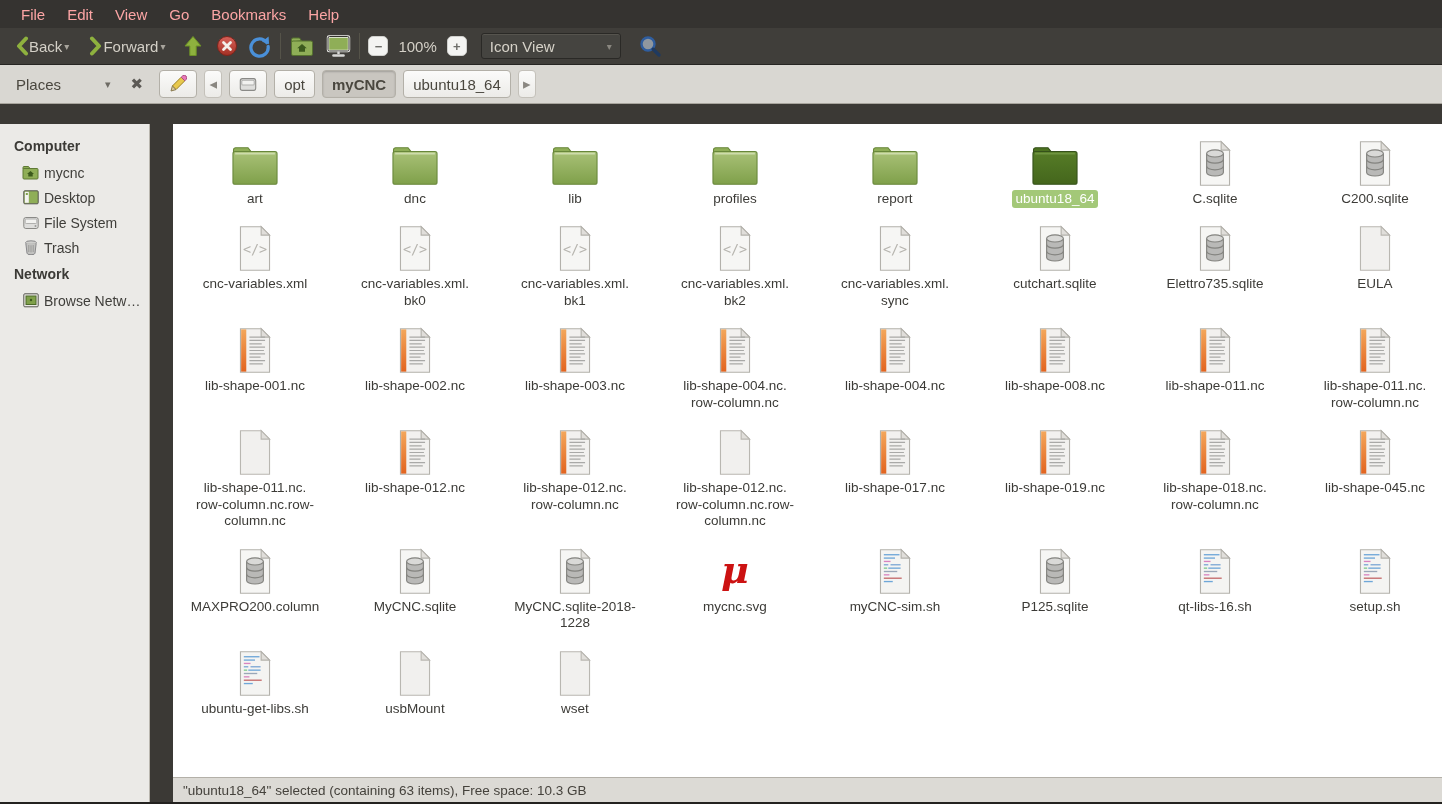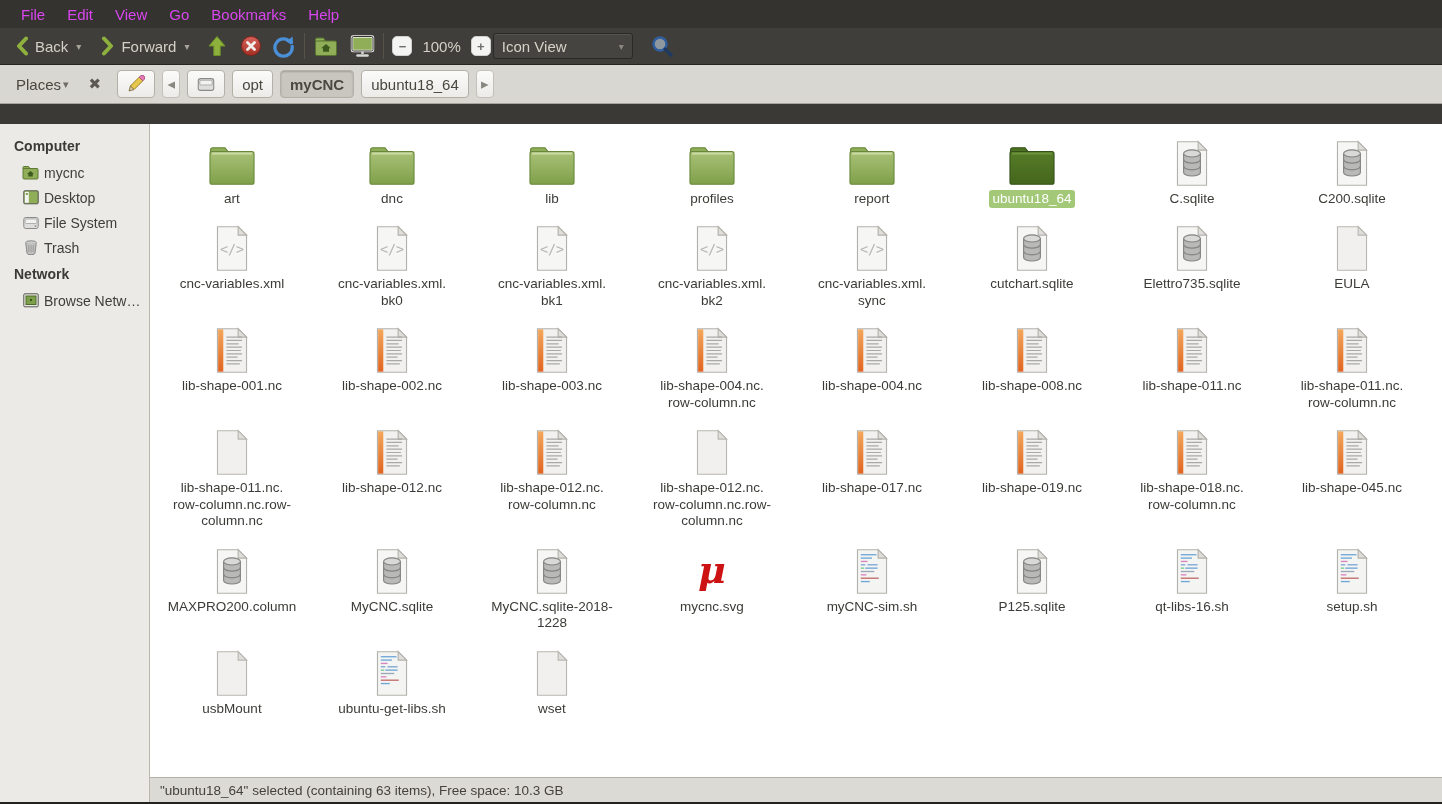--- a/index.html
+++ b/index.html
@@ -1,50 +1,50 @@
 <!DOCTYPE html>
 <html><head>
 <meta charset="utf-8">
 <style>
   * { margin:0; padding:0; box-sizing:border-box; }
   html,body { width:1442px; height:804px; font-family:"Liberation Sans","DejaVu Sans",sans-serif; background:#3b3935; overflow:hidden; }
   .window { width:1442px; height:804px; display:flex; flex-direction:column; border-bottom:2px solid #23221f; }
 
   
   .menubar { height:28px; background:#353330; display:flex; align-items:center; padding-left:10px; flex:none; }
-  .menu-item { color:#d946ef; font-size:15px; padding:4px 11px; cursor:default; }
+  .menu-item { color:#fca5a5; font-size:15px; padding:4px 11px; cursor:default; }
 
   
   .toolbar { height:37px; background:#403e3a; display:flex; align-items:center; padding:0 8px; flex:none; border-bottom:1px solid #262522; }
-  .tb-btn { display:flex; align-items:center; gap:6px; color:#d4d0c7; font-size:15px; padding:4px 7px; border-radius:3px; }
+  .tb-btn { display:flex; align-items:center; color:#d4d0c7; font-size:15px; padding:4px 7px; border-radius:3px; }
   .tb-icon { display:flex; align-items:center; justify-content:center; width:26px; height:26px; }
   .caret { font-size:10px; color:#a8a49c; margin-left:2px; }
   .tb-sep { width:1px; height:26px; background:#2c2b28; border-right:1px solid #555349; margin:0 8px; }
   .zoom-label { color:#d4d0c7; font-size:15px; margin:16px 10px; }
   .zoombtn { width:20px; height:20px; background:#f4f4f2; border:1px solid #cfcfcc; border-radius:5px; color:#6e6e6a; font-size:13px; font-weight:bold; line-height:17px; text-align:center; }
-  .combo { width:140px; height:26px; margin-left:2px; background:#454440; border:1px solid #2a2926; border-radius:3px; color:#d6d2c8; font-size:15px; display:flex; align-items:center; justify-content:space-between; padding:0 8px; box-shadow:inset 0 1px 0 #56544e; }
+  .combo { width:140px; height:26px; margin-left:14px; background:#454440; border:1px solid #2a2926; border-radius:3px; color:#d6d2c8; font-size:15px; display:flex; align-items:center; justify-content:space-between; padding:0 8px; box-shadow:inset 0 1px 0 #56544e; }
   .combo .caret { color:#8a8780; }
 
   
   .pathbar { height:39px; background:#d9d7d2; display:flex; align-items:center; padding:0 10px; flex:none; border-bottom:1px solid #a8a59d; }
-  .places { display:flex; align-items:center; color:#4a473f; font-size:15px; padding:2px 6px; }
+  .places { display:flex; align-items:center; gap:42px; color:#4a473f; font-size:15px; padding:2px 6px; }
   .places .caret { color:#6e6b64; font-size:11px; }
   .pb-close { color:#5c5955; font-size:15px; font-weight:bold; margin:0 16px 0 14px; }
   .pb-btn { height:28px; min-width:28px; background:linear-gradient(#fbfbfa,#ecebe8); border:1px solid #b3b0a8; border-radius:4px; display:flex; align-items:center; justify-content:center; color:#4a473f; font-size:15px; padding:0 9px; margin-right:7px; }
   .pb-btn.small { min-width:18px; padding:0 3px; color:#8a8781; border-color:#c4c1ba; }
   .crumb.active { background:#c9c6c0; font-weight:bold; box-shadow:inset 0 1px 2px rgba(0,0,0,.2); }
 
   
   .body-row { flex:1; display:flex; min-height:0;margin-top:20px; }
   .sidebar { width:150px; background:#ebeae7; border-right:1px solid #b9b6ae; flex:none; padding-top:8px; }
   .side-header { font-weight:bold; color:#3b3a36; font-size:14px; padding:6px 0 6px 14px; }
   .side-item { display:flex; align-items:center; gap:5px; padding:4px 0 4px 22px; color:#3f3e3a; font-size:14px; }
   .side-ic { width:17px; height:17px; display:flex; align-items:center; justify-content:center; flex:none; }
 
-  .main-col { flex:1; display:flex; flex-direction:column; min-width:0; }
+  .main-col { flex:1; display:flex; flex-direction:column; min-width:0;padding-left:23px; }
   .file-area { flex:1; background:#ffffff; overflow:hidden; padding:6px 0 0 2px; }
   .file-grid { display:grid; grid-template-columns:repeat(8,160px); align-content:start; }
   .file-item { display:flex; flex-direction:column; align-items:center; padding:5px 6px 7px; }
   .fi-icon { height:52px; display:flex; align-items:flex-end; justify-content:center; }
   .fi-label { margin-top:3px; font-size:13.5px; line-height:1.22; color:#3c3b37; text-align:center; white-space:pre-line; max-width:148px; overflow-wrap:break-word; padding:1px 4px; border-radius:3px; }
   .file-item.selected .fi-label { background:#a3c878; color:#ffffff; }
 
   
   .statusbar { height:25px; background:#dcdad5; border-top:1px solid #b3b0a8; display:flex; align-items:center; padding-left:10px; flex:none; }
   .status-text { color:#45423c; font-size:13.5px; }
@@ -836,29 +836,20 @@
       <path d="M7 27 h16" stroke="#c46a6a"></path>
       <path d="M7 30 h8" stroke="#6fa7d8"></path>
     </g>
   </svg>
               </div>
     <div class="fi-label">setup.sh</div>
   </div>
             <div class="file-item">
     <div class="fi-icon">
                 <svg width="38" height="47" viewBox="0 0 34 42">
-    <path d="M4 1.5 H22.5 L30 9 V40.5 H4 Z" fill="#f1f0ee" stroke="#b9b7b1"></path>
-    <path d="M22.5 1.5 V9 H30 Z" fill="#e0deda" stroke="#b9b7b1"></path>
-  </svg>
-              </div>
-    <div class="fi-label">usbMount</div>
-  </div>
-            <div class="file-item">
-    <div class="fi-icon">
-                <svg width="38" height="47" viewBox="0 0 34 42">
     <path d="M4 1.5 H22.5 L30 9 V40.5 H4 Z" fill="#f4f4f2" stroke="#b3b1ab"></path>
     <path d="M22.5 1.5 V9 H30 Z" fill="#e0deda" stroke="#b3b1ab"></path>
     <g stroke-width="1.2">
       <path d="M7 6 h14" stroke="#6fa7d8"></path>
       <path d="M7 9 h10" stroke="#6fa7d8"></path>
       <path d="M7 12 h6" stroke="#d884c0"></path>
       <path d="M7 15 h4 M13 15 h9" stroke="#8ab0d8"></path>
       <path d="M7 18 h3" stroke="#7fc98b"></path>
       <path d="M11 18 h11" stroke="#6fa7d8"></path>
       <path d="M7 21 h12" stroke="#9aa7b8"></path>
@@ -870,20 +861,29 @@
               </div>
     <div class="fi-label">ubuntu-get-libs.sh</div>
   </div>
             <div class="file-item">
     <div class="fi-icon">
                 <svg width="38" height="47" viewBox="0 0 34 42">
     <path d="M4 1.5 H22.5 L30 9 V40.5 H4 Z" fill="#f1f0ee" stroke="#b9b7b1"></path>
     <path d="M22.5 1.5 V9 H30 Z" fill="#e0deda" stroke="#b9b7b1"></path>
   </svg>
               </div>
+    <div class="fi-label">usbMount</div>
+  </div>
+            <div class="file-item">
+    <div class="fi-icon">
+                <svg width="38" height="47" viewBox="0 0 34 42">
+    <path d="M4 1.5 H22.5 L30 9 V40.5 H4 Z" fill="#f1f0ee" stroke="#b9b7b1"></path>
+    <path d="M22.5 1.5 V9 H30 Z" fill="#e0deda" stroke="#b9b7b1"></path>
+  </svg>
+              </div>
     <div class="fi-label">wset</div>
   </div>
           </div>
       </div>
       <div class="statusbar">
         <span class="status-text">"ubuntu18_64" selected (containing 63 items), Free space: 10.3 GB</span>
       </div>
     </div>
   </div>
 

